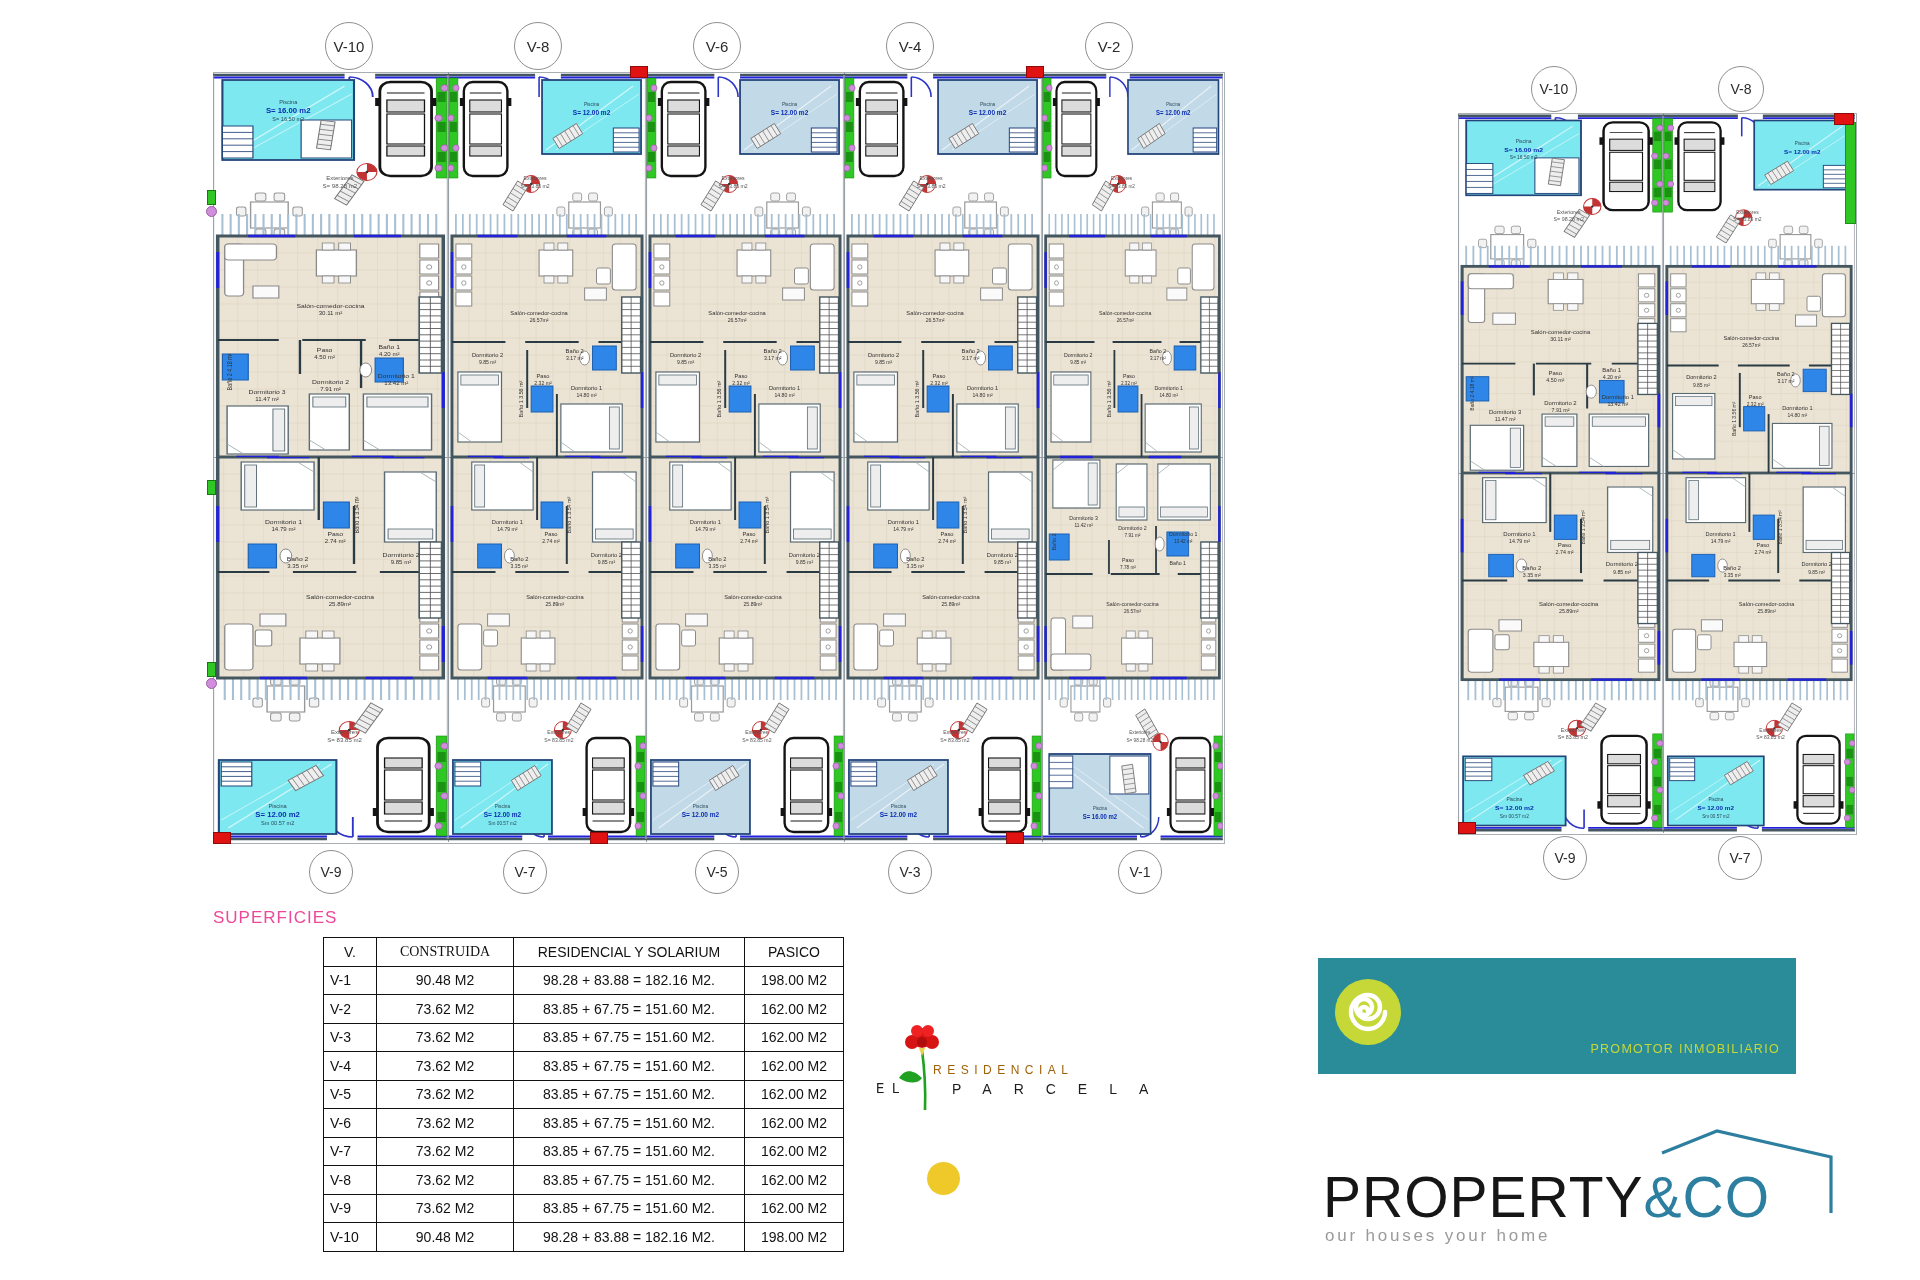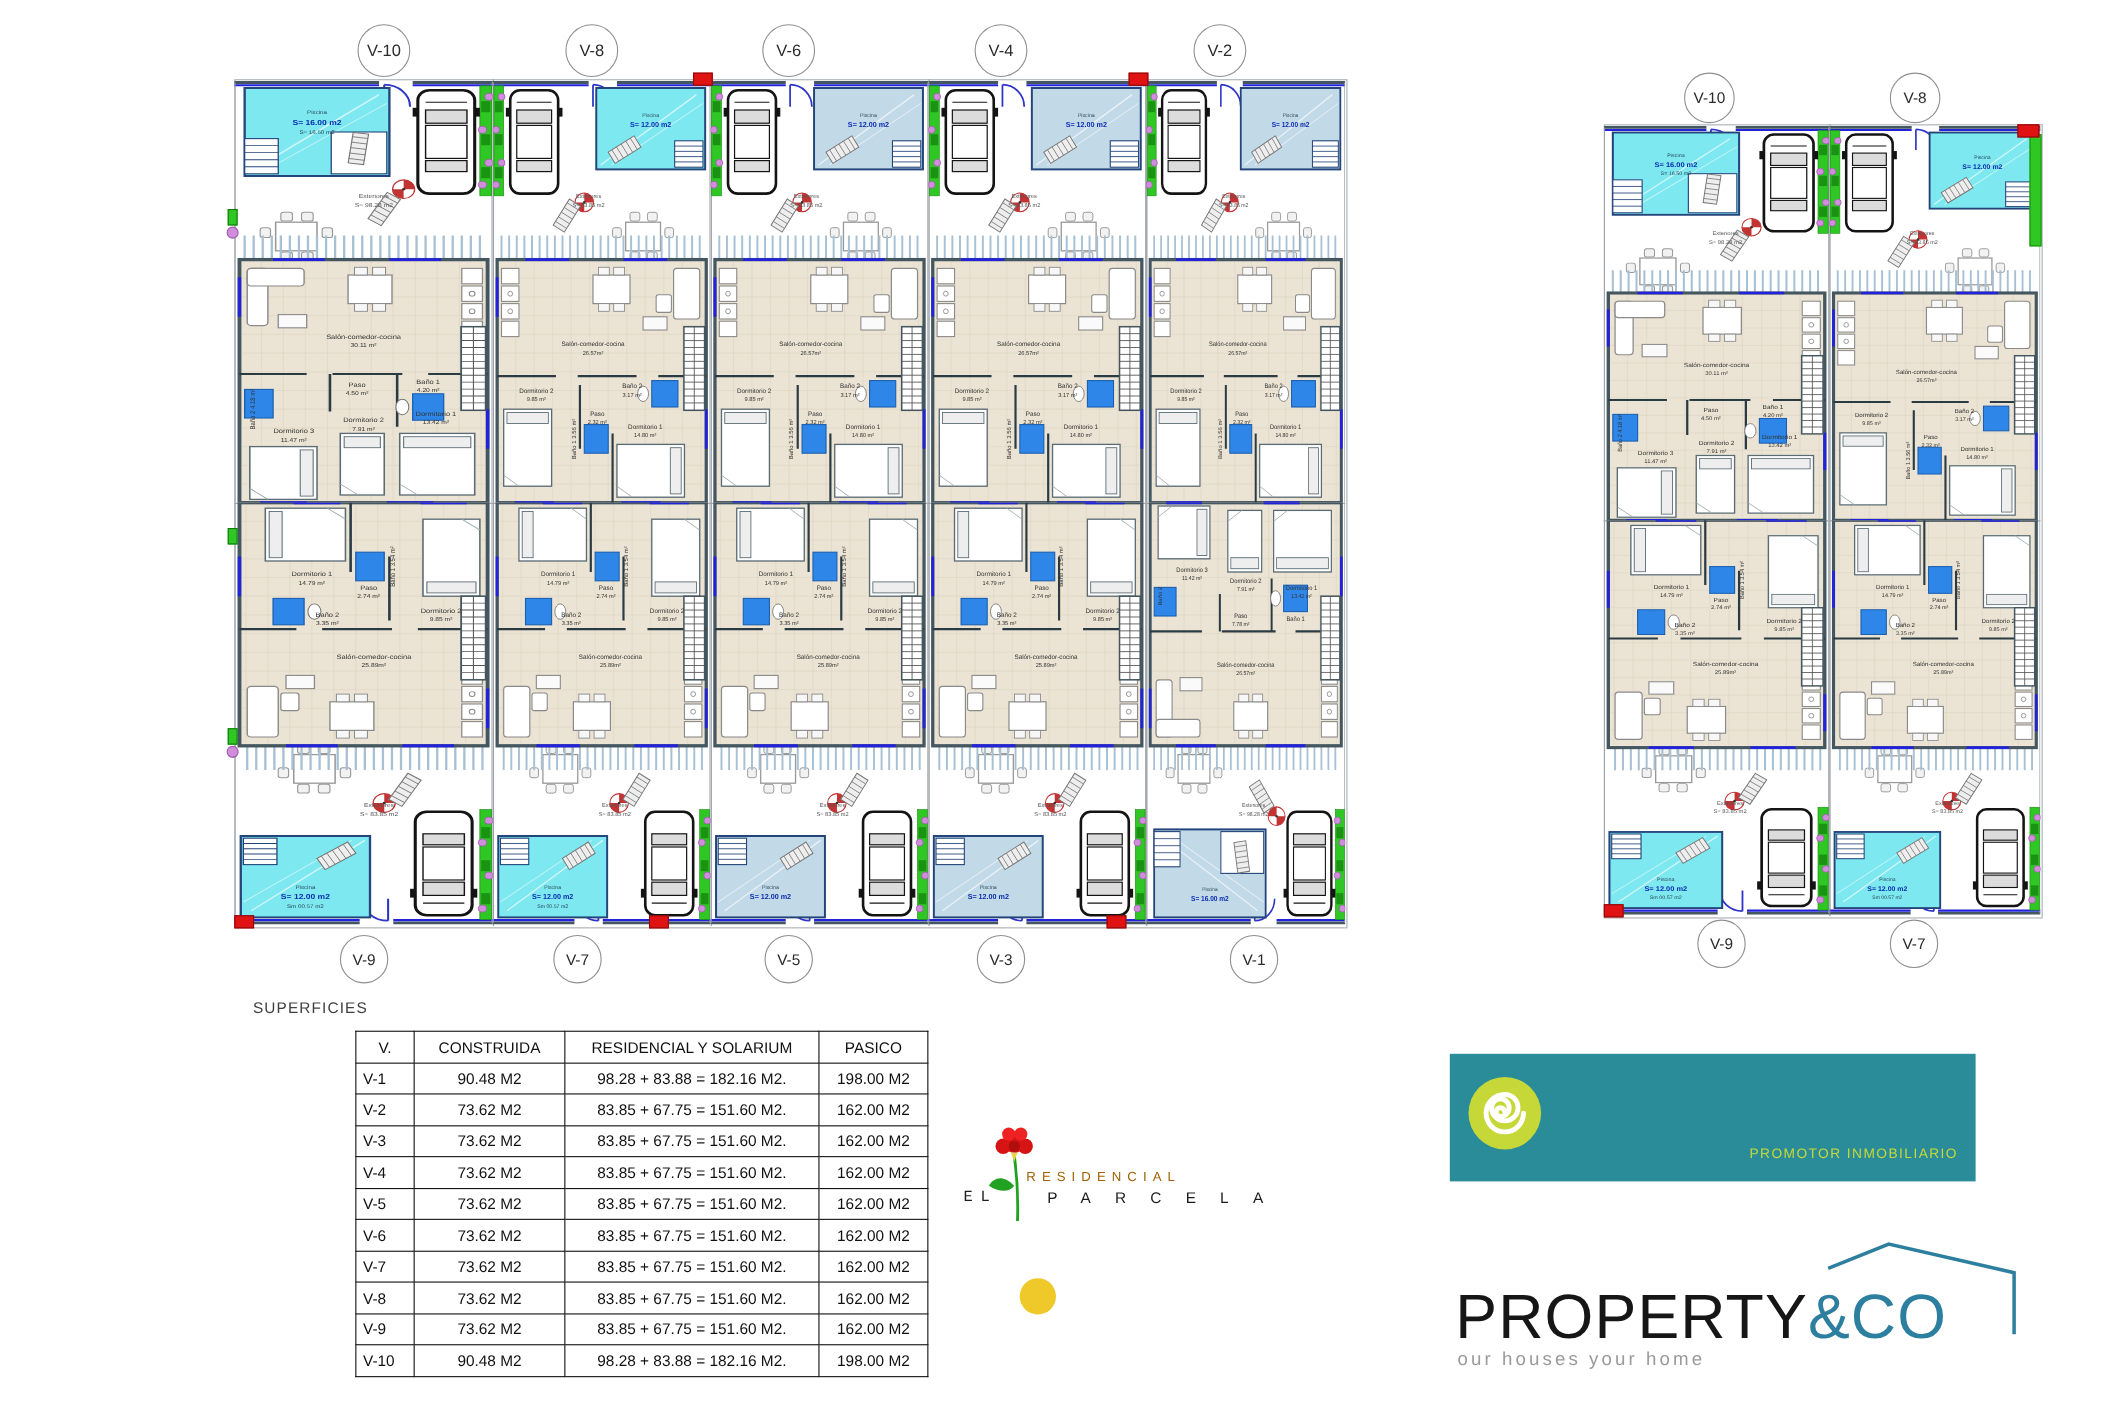--- a/index.html
+++ b/index.html
@@ -11,21 +11,21 @@
   .vline{position:absolute;width:1px;background:#9aa0a6;z-index:1;}
   .hline{position:absolute;height:1px;background:#9aa0a6;z-index:1;}
   .group-rect{position:absolute;border:1px solid #a9aeb3;z-index:1;}
   .unit-circle{position:absolute;border:1.6px solid #8f8f8f;border-radius:50%;background:#fff;
     display:flex;align-items:center;justify-content:center;color:#2b2b2b;z-index:3;}
   .red-marker{position:absolute;background:#e01212;border:1px solid #8d0b0b;z-index:4;}
   .hedge-extra{position:absolute;background:#2fc723;border:1px solid #1a9212;z-index:3;}
   .tick{position:absolute;background:#2fc723;border:1px solid #157a0e;z-index:3;}
   .dot-p{position:absolute;background:#cf8ddb;border:1px solid #9e5cab;border-radius:50%;z-index:3;}
   
-  #superficies-heading{position:absolute;left:230px;top:908px;font-size:14px;letter-spacing:1px;color:#404040;}
+  #superficies-heading{position:absolute;left:213px;top:908px;font-size:17px;letter-spacing:1px;color:#ec4899;}
   #sup-table{position:absolute;left:323px;top:937px;border-collapse:collapse;font-size:14px;color:#111;}
   #sup-table th,#sup-table td{border:1.6px solid #111;padding:0 6px;height:27.5px;white-space:nowrap;}
   #sup-table th{font-weight:normal;text-align:center;}
   #sup-table td{text-align:center;}
   #sup-table td:first-child{text-align:left;}
   
   #resi-line1{position:absolute;left:933px;top:1063px;font-size:12px;letter-spacing:5.5px;color:#a16207;}
   #resi-el{position:absolute;left:876px;top:1081px;font-size:14px;letter-spacing:7px;color:#1c1c1c;font-family:Liberation Mono, monospace;}
   #resi-pasico{position:absolute;left:952px;top:1081px;font-size:14px;letter-spacing:22px;color:#1c1c1c;}
   #yellow-dot{position:absolute;left:927px;top:1162px;width:33px;height:33px;border-radius:50%;background:#efc929;}
@@ -2585,21 +2585,21 @@
   <div class="tick" style="left:207px;top:662px;width:7px;height:13px;"></div>
   <div class="dot-p" style="left:206px;top:206px;width:9px;height:9px;"></div>
   <div class="dot-p" style="left:206px;top:678px;width:9px;height:9px;"></div>
   <div class="hedge-extra" style="left:1845px;top:122px;width:9px;height:100px;"></div>
 
   <div id="superficies-heading">SUPERFICIES</div>
   <table id="sup-table">
     <thead>
         <tr>
           <th style="width: 40px;">V.</th>
-          <th style="width: 124px;">CONSTRUIDA</th>
+          <th style="width: 124px; font-family: Liberation Serif, serif;">CONSTRUIDA</th>
           <th style="width: 218px;">RESIDENCIAL Y SOLARIUM</th>
           <th style="width: 86px;">PASICO</th>
         </tr>
       </thead>
     <tbody>
         <tr>
           <td>V-1</td>
           <td>90.48 M2</td>
           <td>98.28 + 83.88 = 182.16 M2.</td>
           <td>198.00 M2</td>

